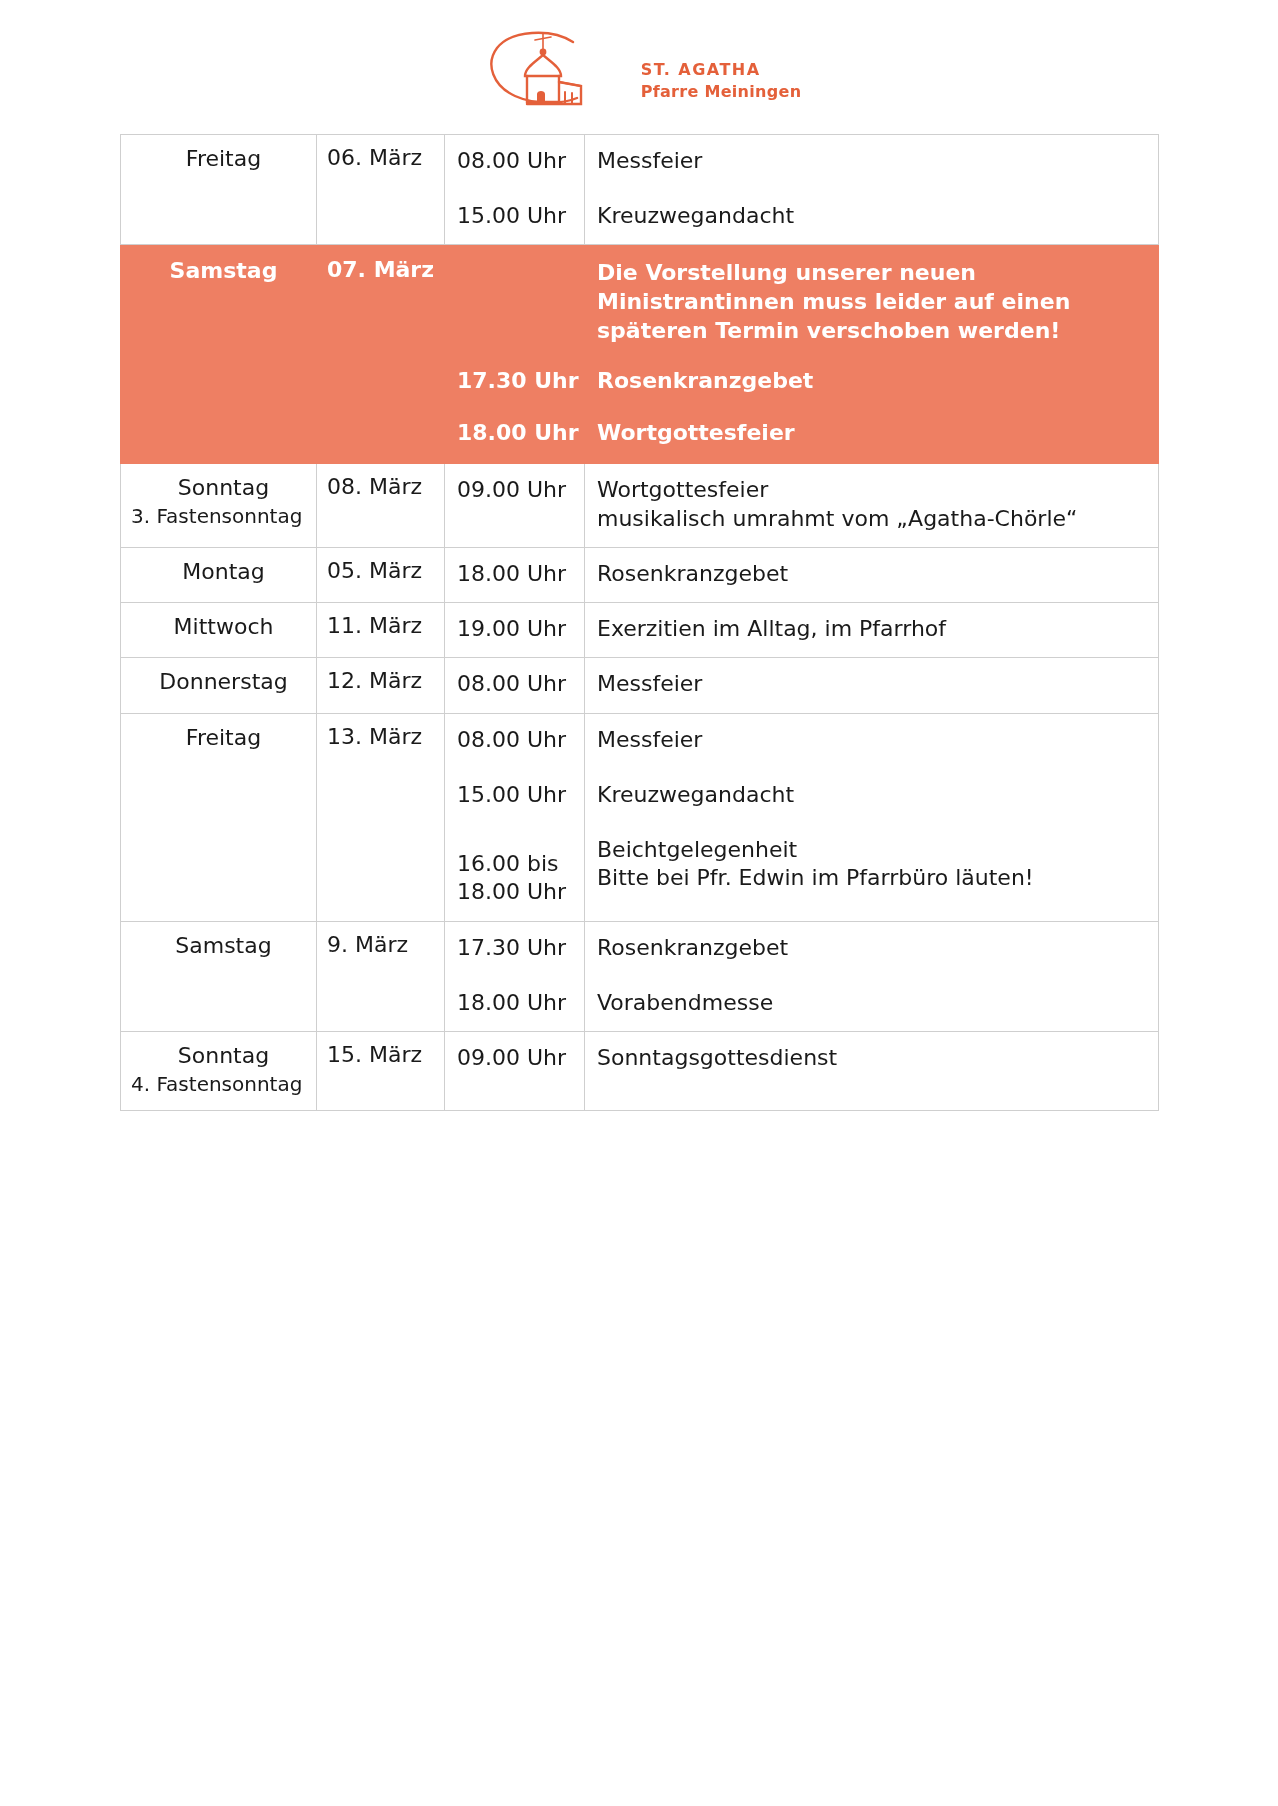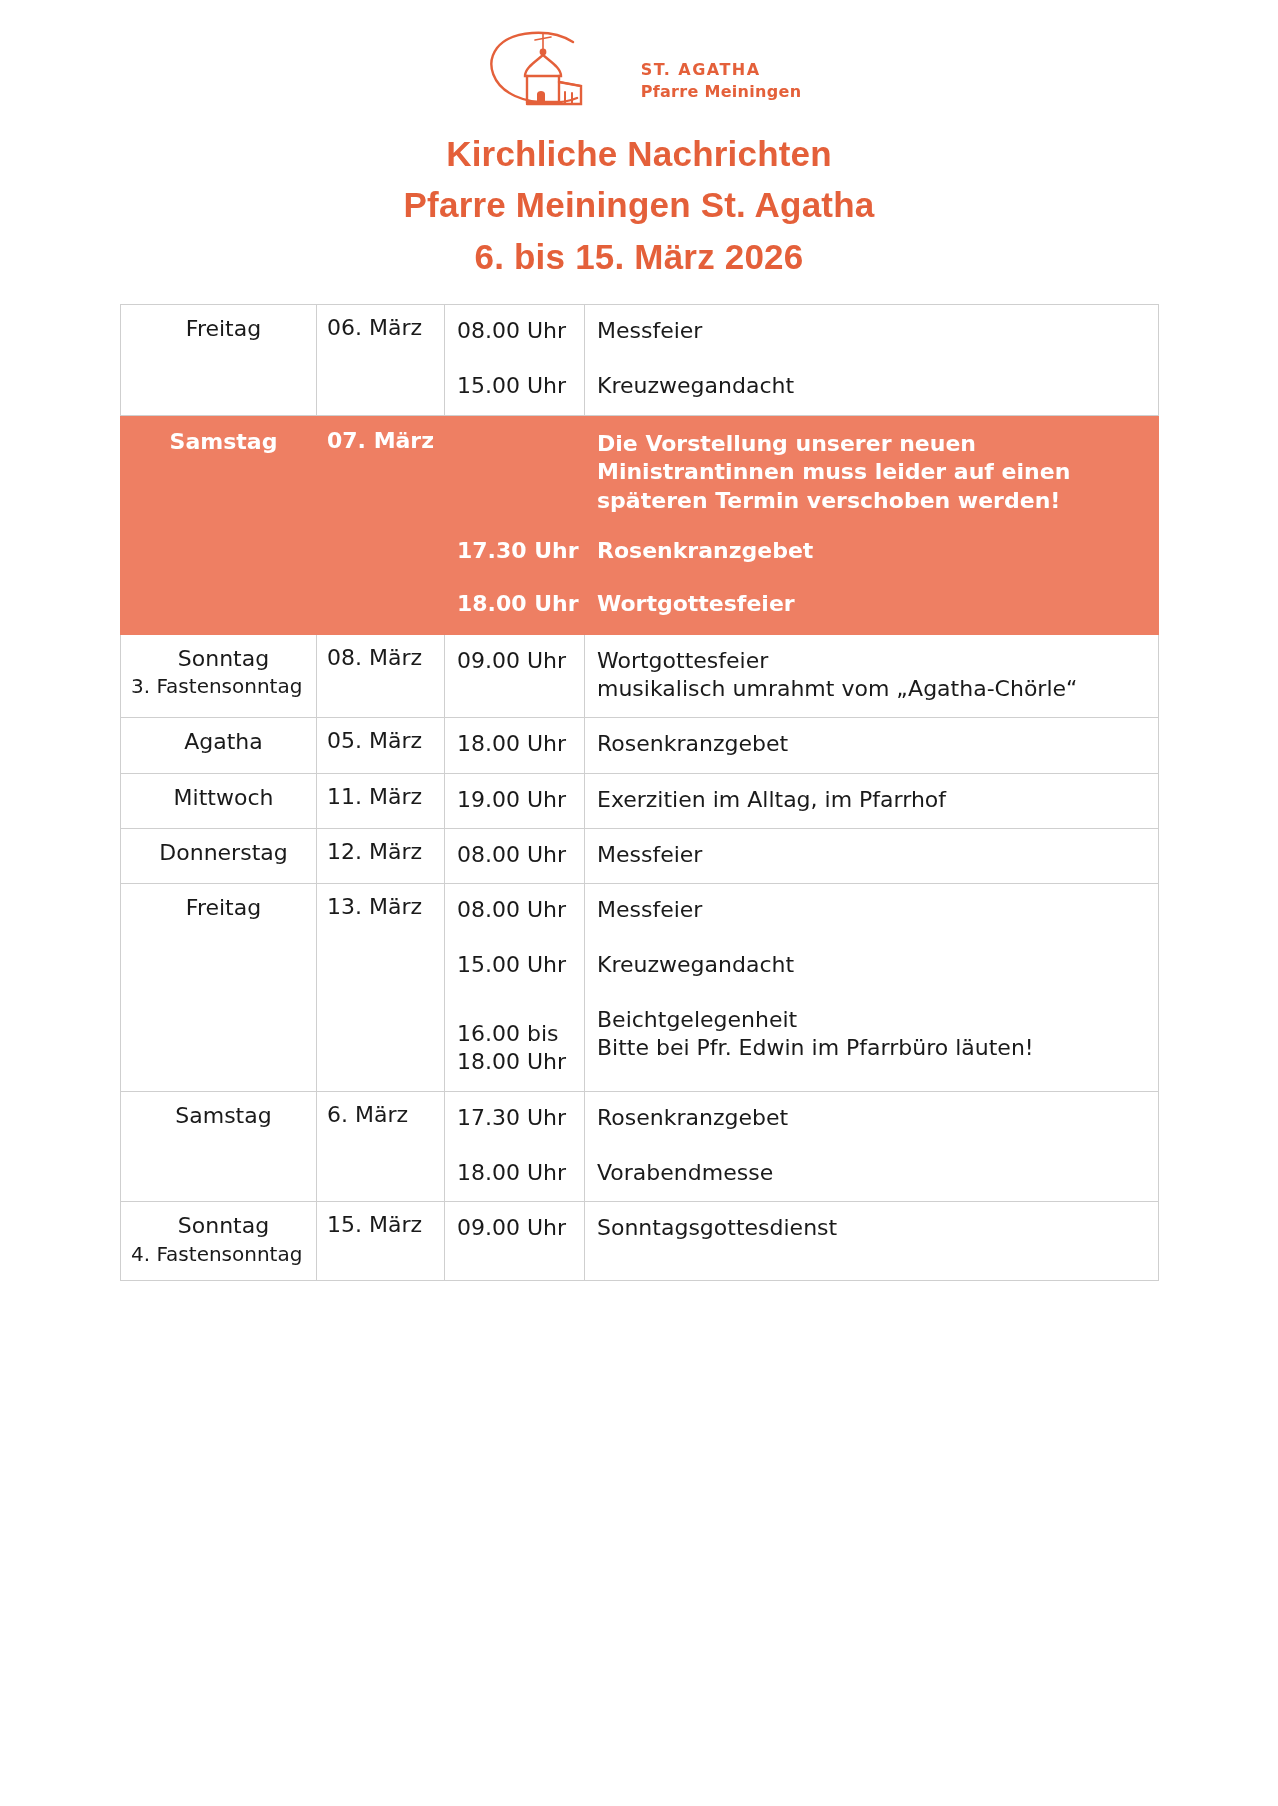--- a/index.html
+++ b/index.html
@@ -201,25 +201,20 @@
           </g>
         </svg>
       </span>
       <span class="logo-words">
         <span class="logo-title">ST.  AGATHA</span>
         <span class="logo-sub">Pfarre Meiningen</span>
       </span>
     </div>
   </div>
 
-  <div class="titles">
-    <div class="title-line">Kirchliche Nachrichten</div>
-    <div class="title-line">Pfarre Meiningen St. Agatha</div>
-    <div class="title-line">6. bis 15. März 2026</div>
-  </div>
 
   <div class="schedule-wrap">
     <table class="schedule">
       <colgroup>
         <col class="c-day">
           <col class="c-date">
           <col class="c-time">
           <col class="c-event">
       </colgroup>
       <tbody id="schedule-body">
@@ -324,21 +319,21 @@
                 <div class="entry">
                   <div>Wortgottesfeier</div>
                   <div class="entry-note">musikalisch umrahmt vom „Agatha-Chörle“</div>
                 </div>
               </div>
             </td>
           </tr>
           <tr>
             <td>
               <div class="cell">
-                <div class="day-name">Agatha</div>
+                <div class="day-name">Montag</div>
               </div>
             </td>
             <td>
               <div class="cell">
                 <div class="date-text">05. März</div>
               </div>
             </td>
             <td>
               <div class="cell cell-time">
                 <div class="entry">
@@ -447,21 +442,21 @@
             </td>
           </tr>
           <tr>
             <td>
               <div class="cell">
                 <div class="day-name">Samstag</div>
               </div>
             </td>
             <td>
               <div class="cell">
-                <div class="date-text">6. März</div>
+                <div class="date-text">9. März</div>
               </div>
             </td>
             <td>
               <div class="cell cell-time">
                 <div class="entry">
                   <div>17.30 Uhr</div>
                 </div>
                 <div class="entry" style="margin-top: 27px;">
                   <div>18.00 Uhr</div>
                 </div>

